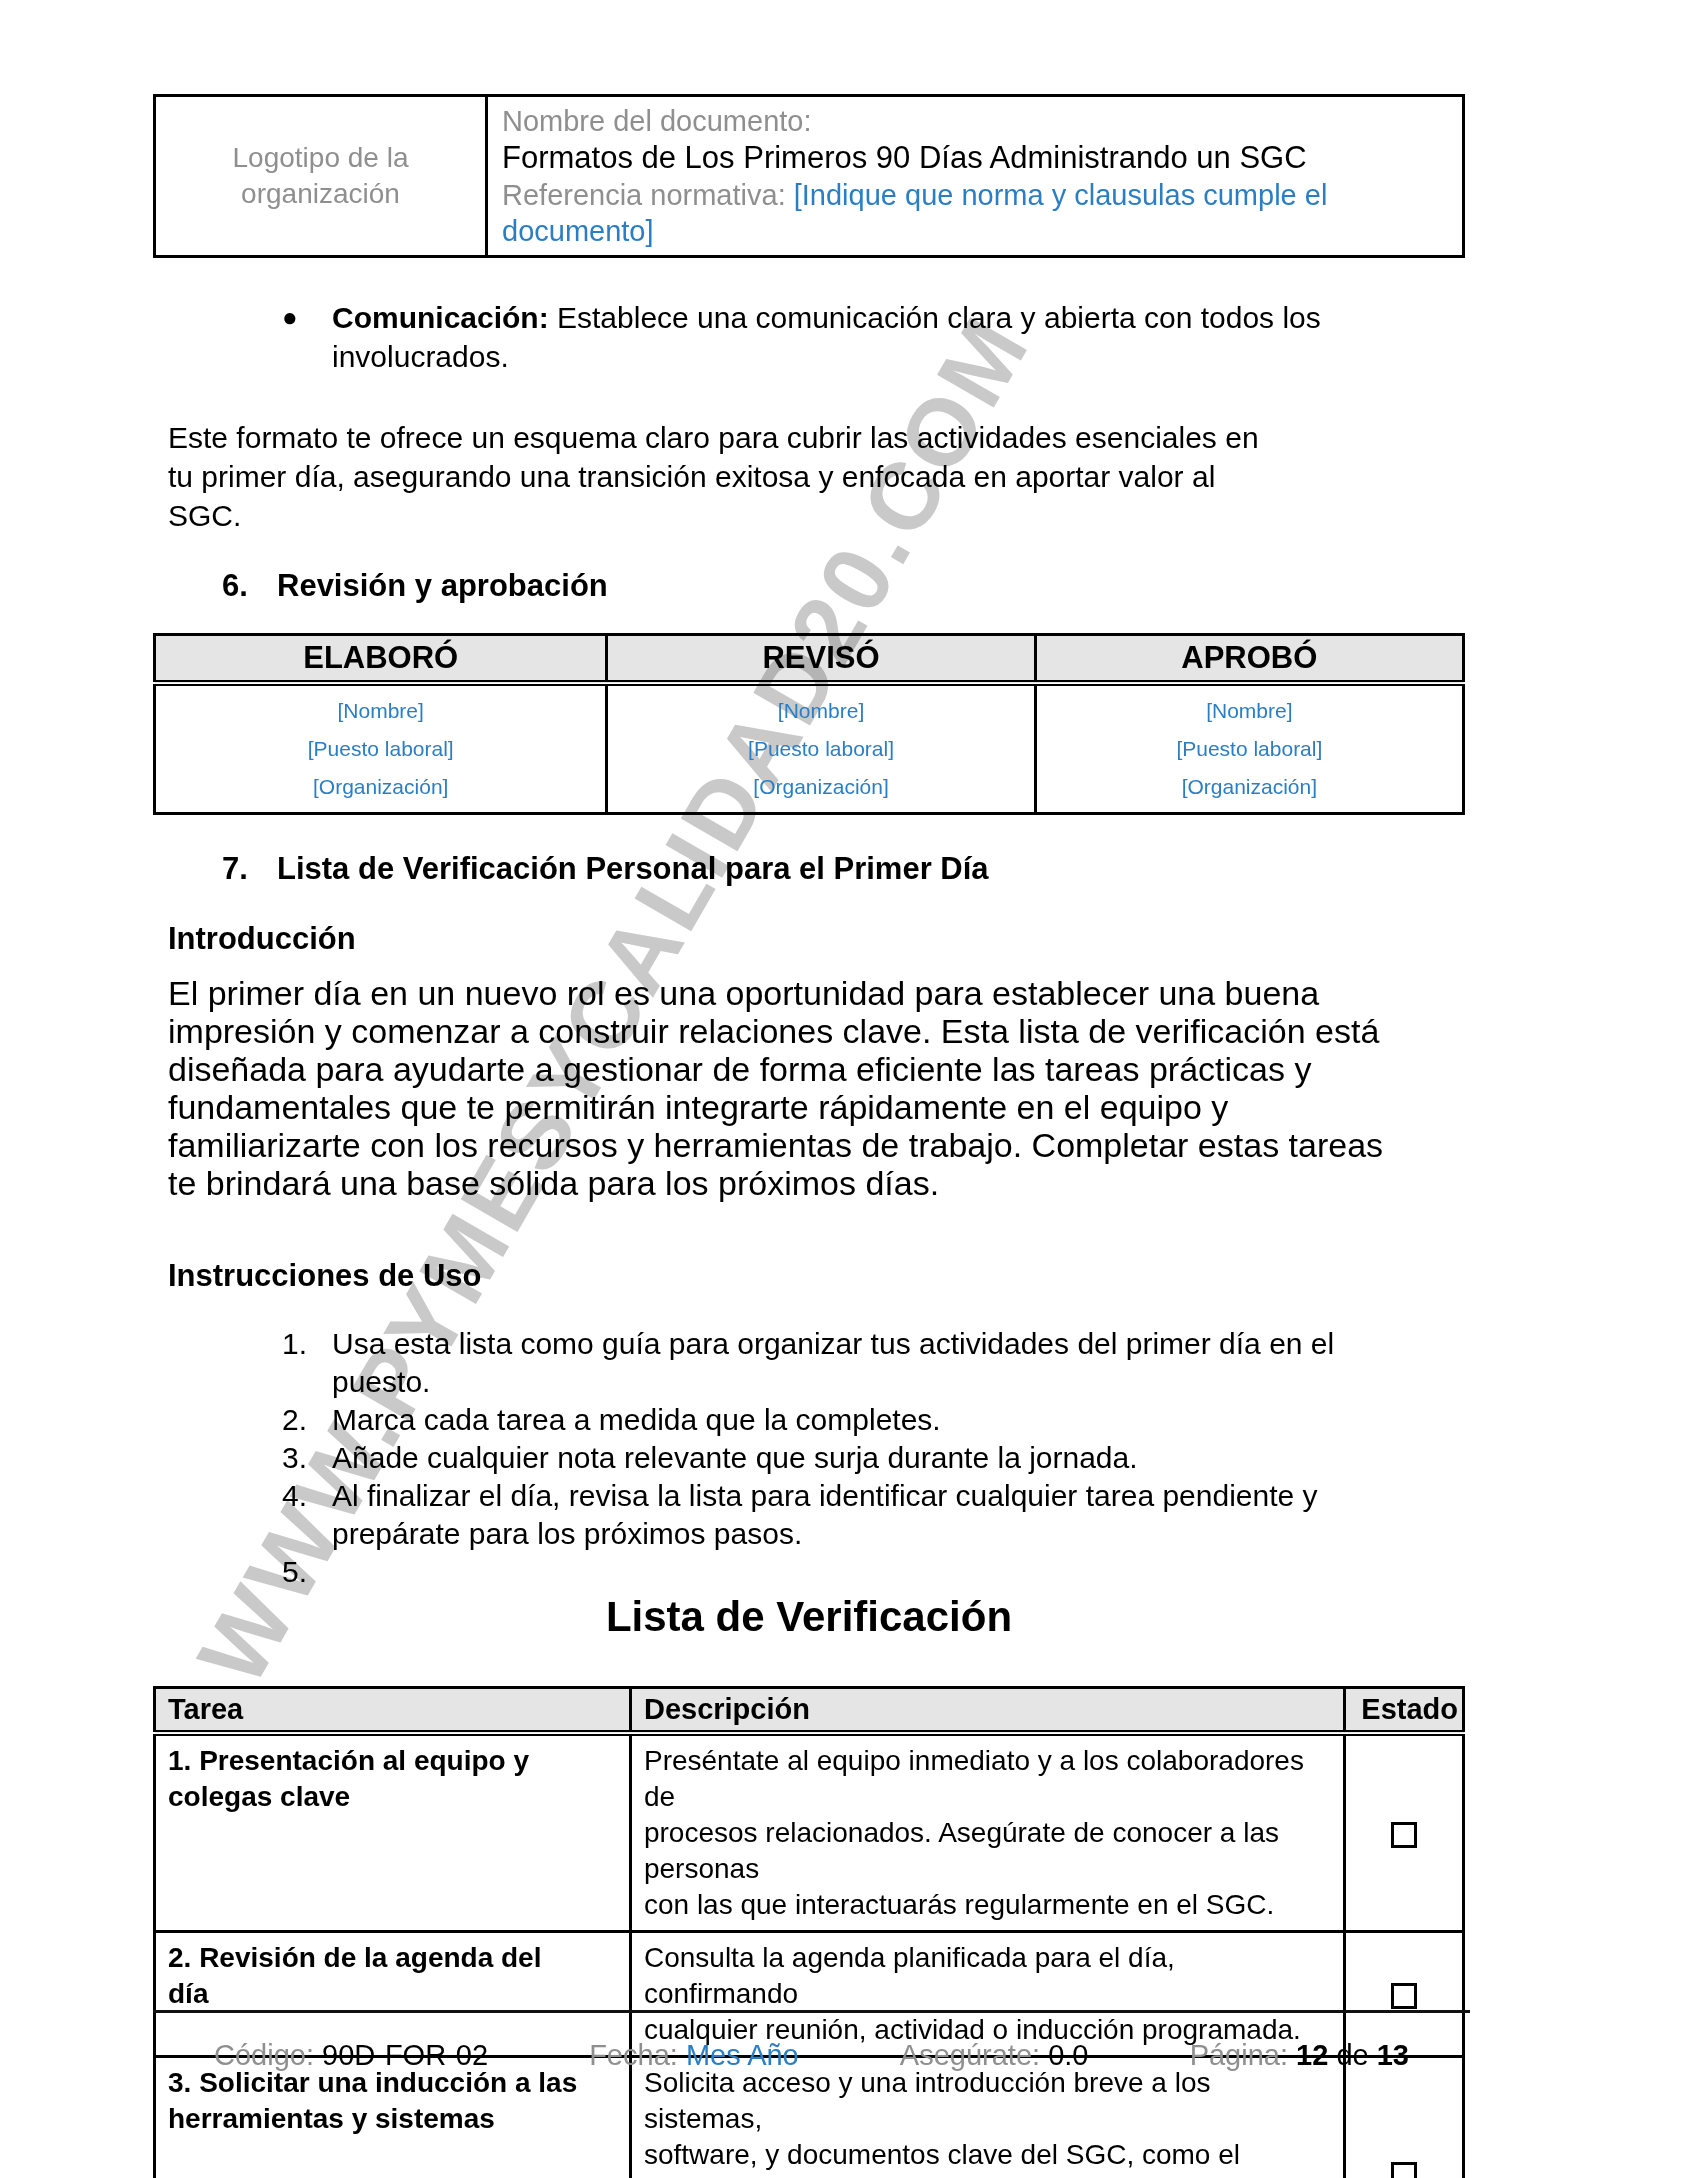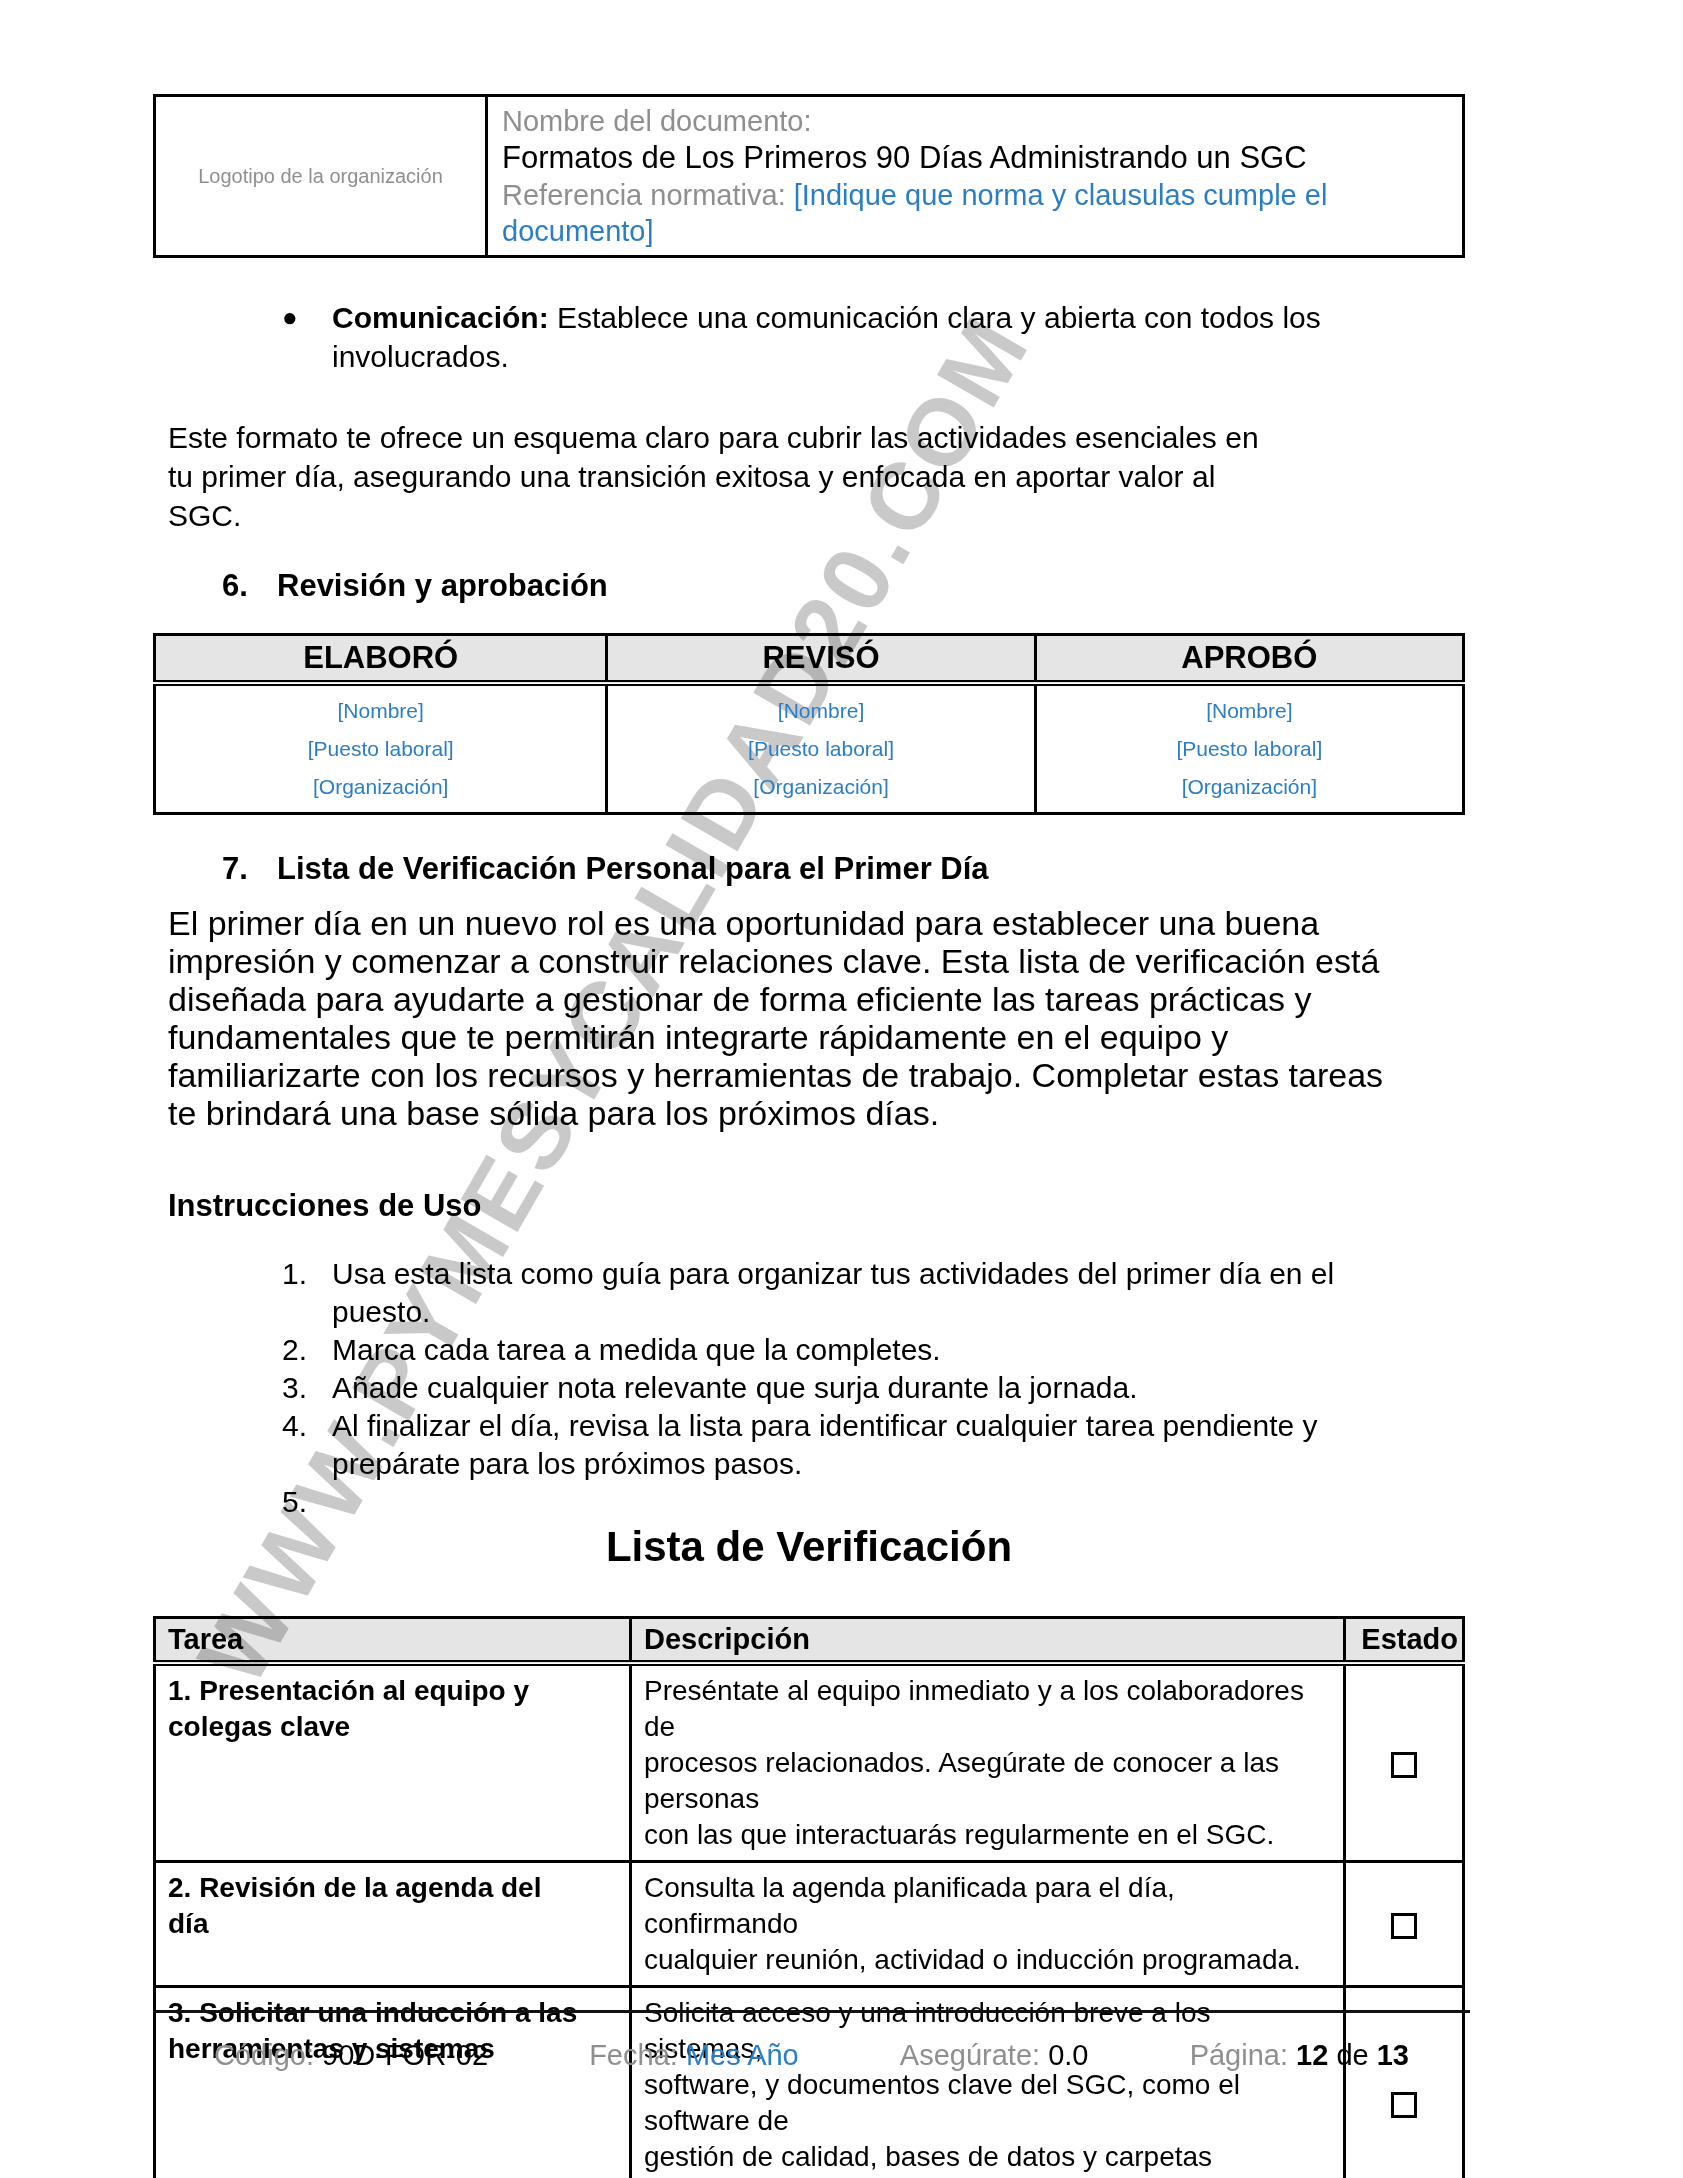--- a/index.html
+++ b/index.html
@@ -19,21 +19,21 @@
 
   .gray { color:#8f8f8f; }
   .blue { color:#2b7ec4; }
   .b { font-weight:bold; }
   .preline { white-space:pre-line; }
 
   
   table { border-collapse:collapse; width:100%; }
   .header-table, .header-table td { border:3px solid #000; }
   .header-table td { padding:6px 14px; }
-  .logo-cell { width:332px; text-align:center; font-size:20px; line-height:36px; color:#8f8f8f; }
+  .logo-cell { width:332px; text-align:center; font-size:28px; line-height:36px; color:#8f8f8f; }
   .title-cell { padding:8px 16px; }
   .doc-label { font-size:29px; line-height:36px; }
   .doc-title { font-size:31px; line-height:38px; font-weight:normal; }
   .doc-ref   { font-size:29px; line-height:36px; }
 
   
   .bullet-item { margin-top:40px; display:flex; padding-left:129px; font-size:30px; line-height:39px; }
   .bullet-marker { width:50px; flex-shrink:0; font-size:26px; line-height:39px; }
   .bullet-text { max-width:1069px; }
 
@@ -147,20 +147,21 @@
 [Organización]</td>
       </tr>
       </tbody>
     </table>
 
     <div class="hnum" style="margin-top:35px;">
       <span class="num">7.</span>
       <span>Lista de Verificación Personal para el Primer Día</span>
     </div>
 
+    <div class="subhead">Introducción</div>
 
     <p class="intro preline">El primer día en un nuevo rol es una oportunidad para establecer una buena
 impresión y comenzar a construir relaciones clave. Esta lista de verificación está
 diseñada para ayudarte a gestionar de forma eficiente las tareas prácticas y
 fundamentales que te permitirán integrarte rápidamente en el equipo y
 familiarizarte con los recursos y herramientas de trabajo. Completar estas tareas
 te brindará una base sólida para los próximos días.</p>
 
     <div class="subhead sp">Instrucciones de Uso</div>
 

